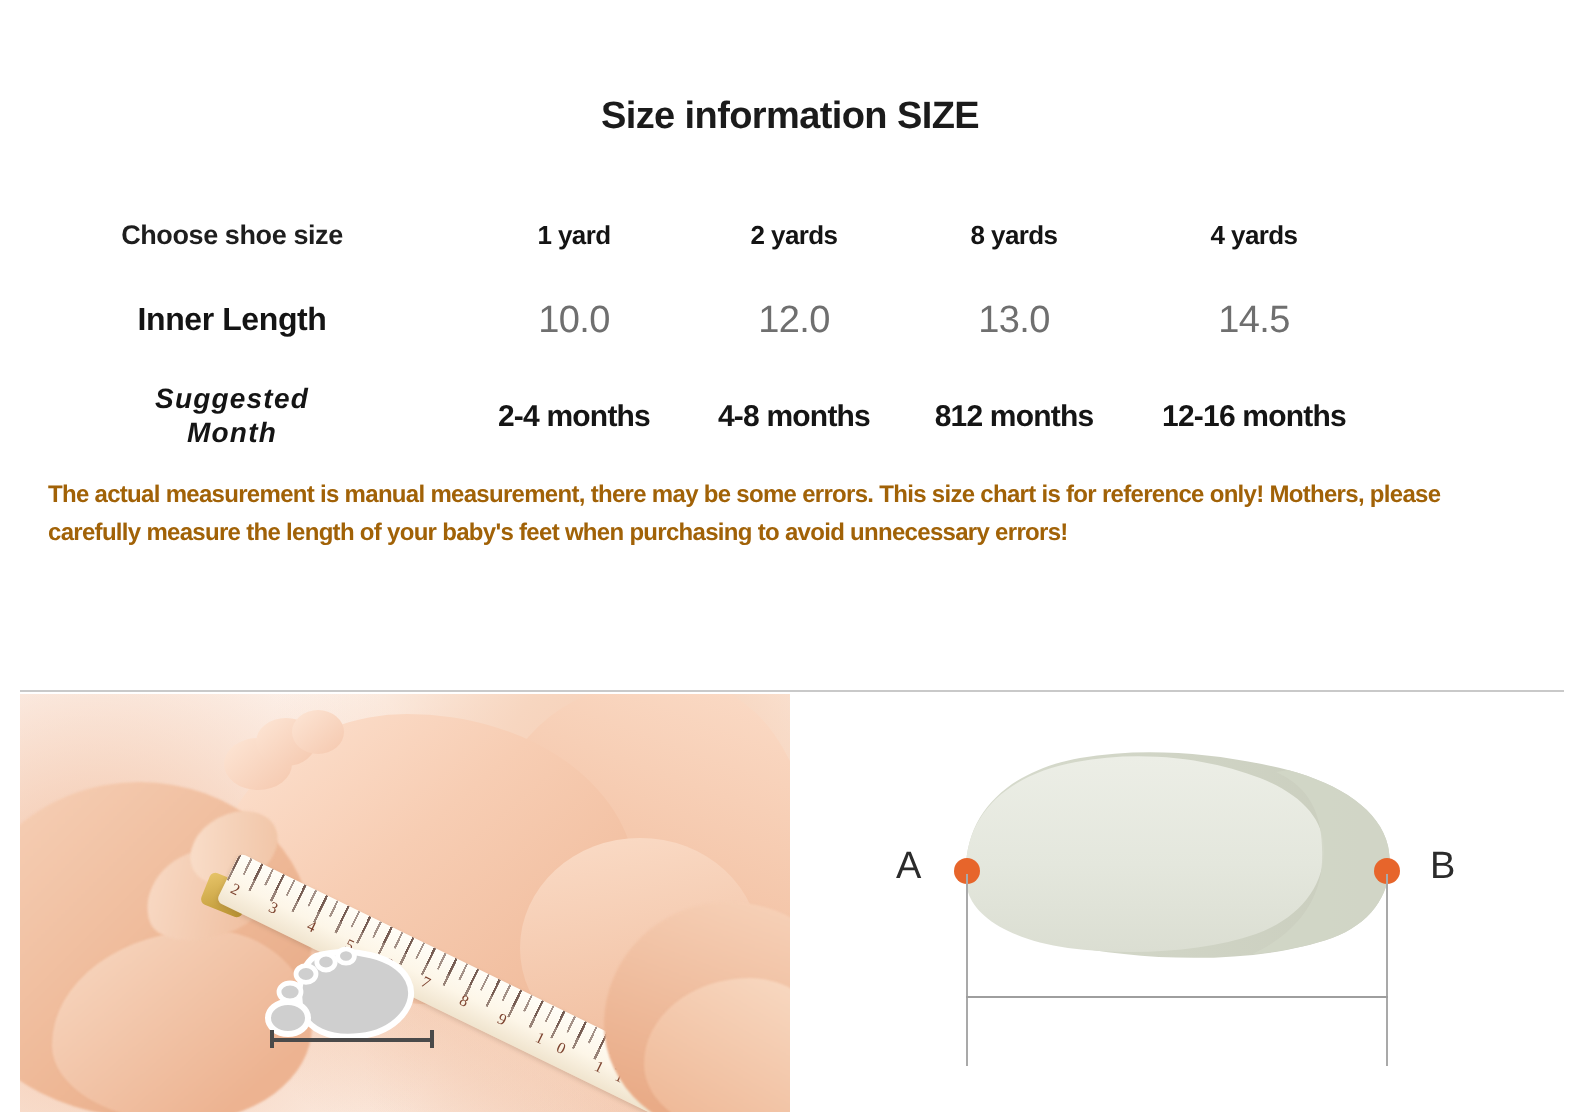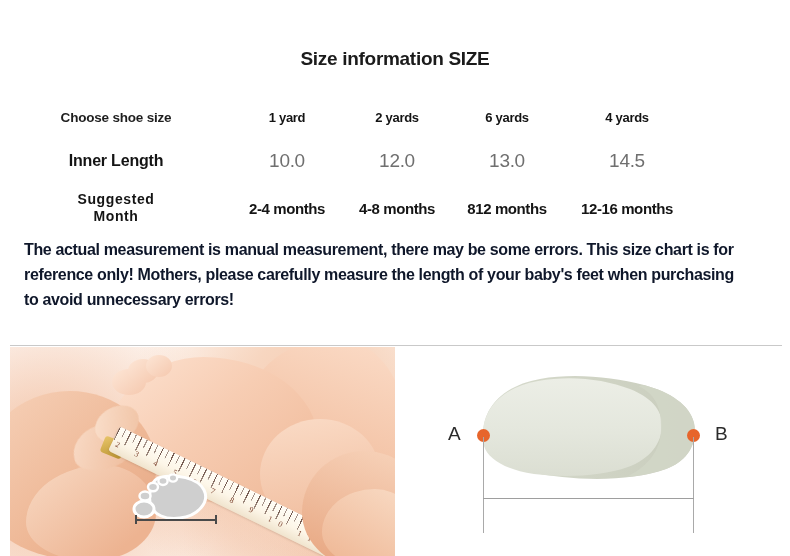--- a/index.html
+++ b/index.html
@@ -69,20 +69,21 @@
     font-weight: bold;
     color: #141414;
     letter-spacing: -0.2px;
   }
   .lbl-sugg {
     font-size: 14px;
     font-weight: bold;
     color: #141414;
     letter-spacing: 0.6px;
     line-height: 1.25;
+    font-style: italic;
   }
   .cell-yard {
     font-size: 13px;
     font-weight: bold;
     color: #141414;
     letter-spacing: -0.3px;
   }
   .cell-len {
     font-size: 19px;
     font-weight: normal;
@@ -95,23 +96,23 @@
     color: #151515;
     letter-spacing: -0.4px;
   }
 
   
   .disclaimer {
     position: absolute;
     left: 24px;
     top: 238px;
     width: 716px;
-    font-size: 16px;
-    font-weight: bold;
-    color: #0f172a;
+    font-size: 12px;
+    font-weight: bold;
+    color: #a16207;
     line-height: 1.55;
     letter-spacing: -0.35px;
   }
 
   
   .divider {
     position: absolute;
     left: 10px;
     top: 345px;
     width: 772px;
@@ -351,21 +352,21 @@
         <col class="col-c2">
       <col class="col-c3">
         <col class="col-c4">
         <col class="col-pad">
     </colgroup>
     <tbody>
       <tr class="row-head">
         <td class="lbl-choose">Choose shoe size</td>
         <td class="cell-yard">1 yard</td>
         <td class="cell-yard">2 yards</td>
-        <td class="cell-yard">6 yards</td>
+        <td class="cell-yard">8 yards</td>
         <td class="cell-yard">4 yards</td>
         <td></td>
       </tr>
       <tr class="row-len">
         <td class="lbl-inner">Inner Length</td>
         <td class="cell-len">10.0</td>
         <td class="cell-len">12.0</td>
         <td class="cell-len">13.0</td>
         <td class="cell-len">14.5</td>
         <td></td>

